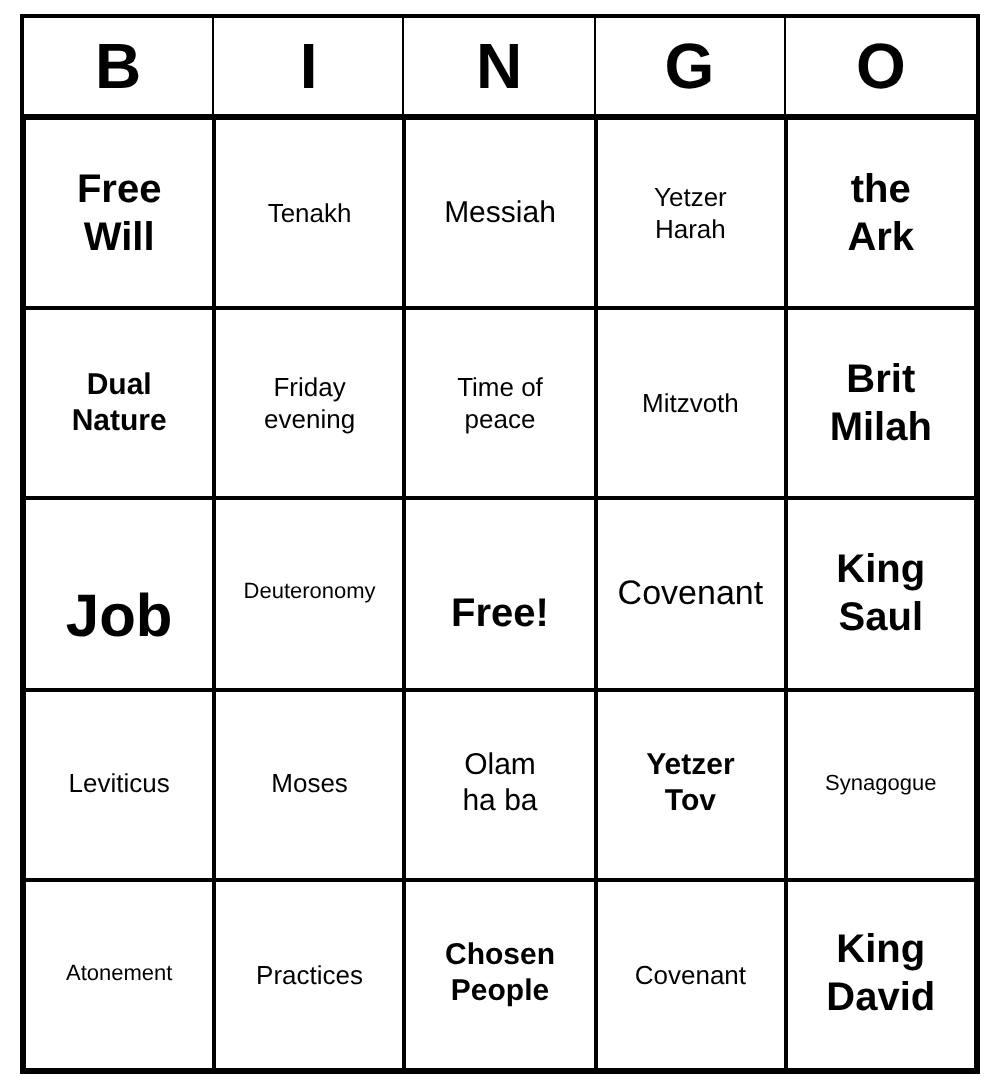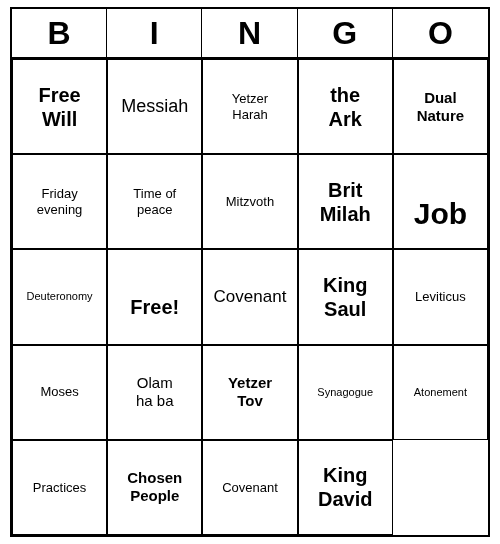--- a/index.html
+++ b/index.html
@@ -73,21 +73,24 @@
       <div class="bingo-header-cell">N</div>
       <div class="bingo-header-cell">G</div>
       <div class="bingo-header-cell">O</div>
     </div>
   <div class="bingo-grid">
   <div class="bingo-cell">
         <span style="text-align: center; white-space: pre-line; font-size: 20px; font-weight: bold;">Free
 Will</span>
       </div>
       <div class="bingo-cell">
-        <span style="text-align: center; white-space: pre-line; font-size: 18px;">Messiah</span>
+        <span style="text-align: center; white-space: pre-line; font-size: 13px;">Tenakh</span>
+      </div>
+      <div class="bingo-cell">
+        <span style="text-align: center; white-space: pre-line; font-size: 15px;">Messiah</span>
       </div>
       <div class="bingo-cell">
         <span style="text-align: center; white-space: pre-line; font-size: 13px;">Yetzer
 Harah</span>
       </div>
       <div class="bingo-cell">
         <span style="text-align: center; white-space: pre-line; font-size: 20px; font-weight: bold;">the
 Ark</span>
       </div>
       <div class="bingo-cell">

